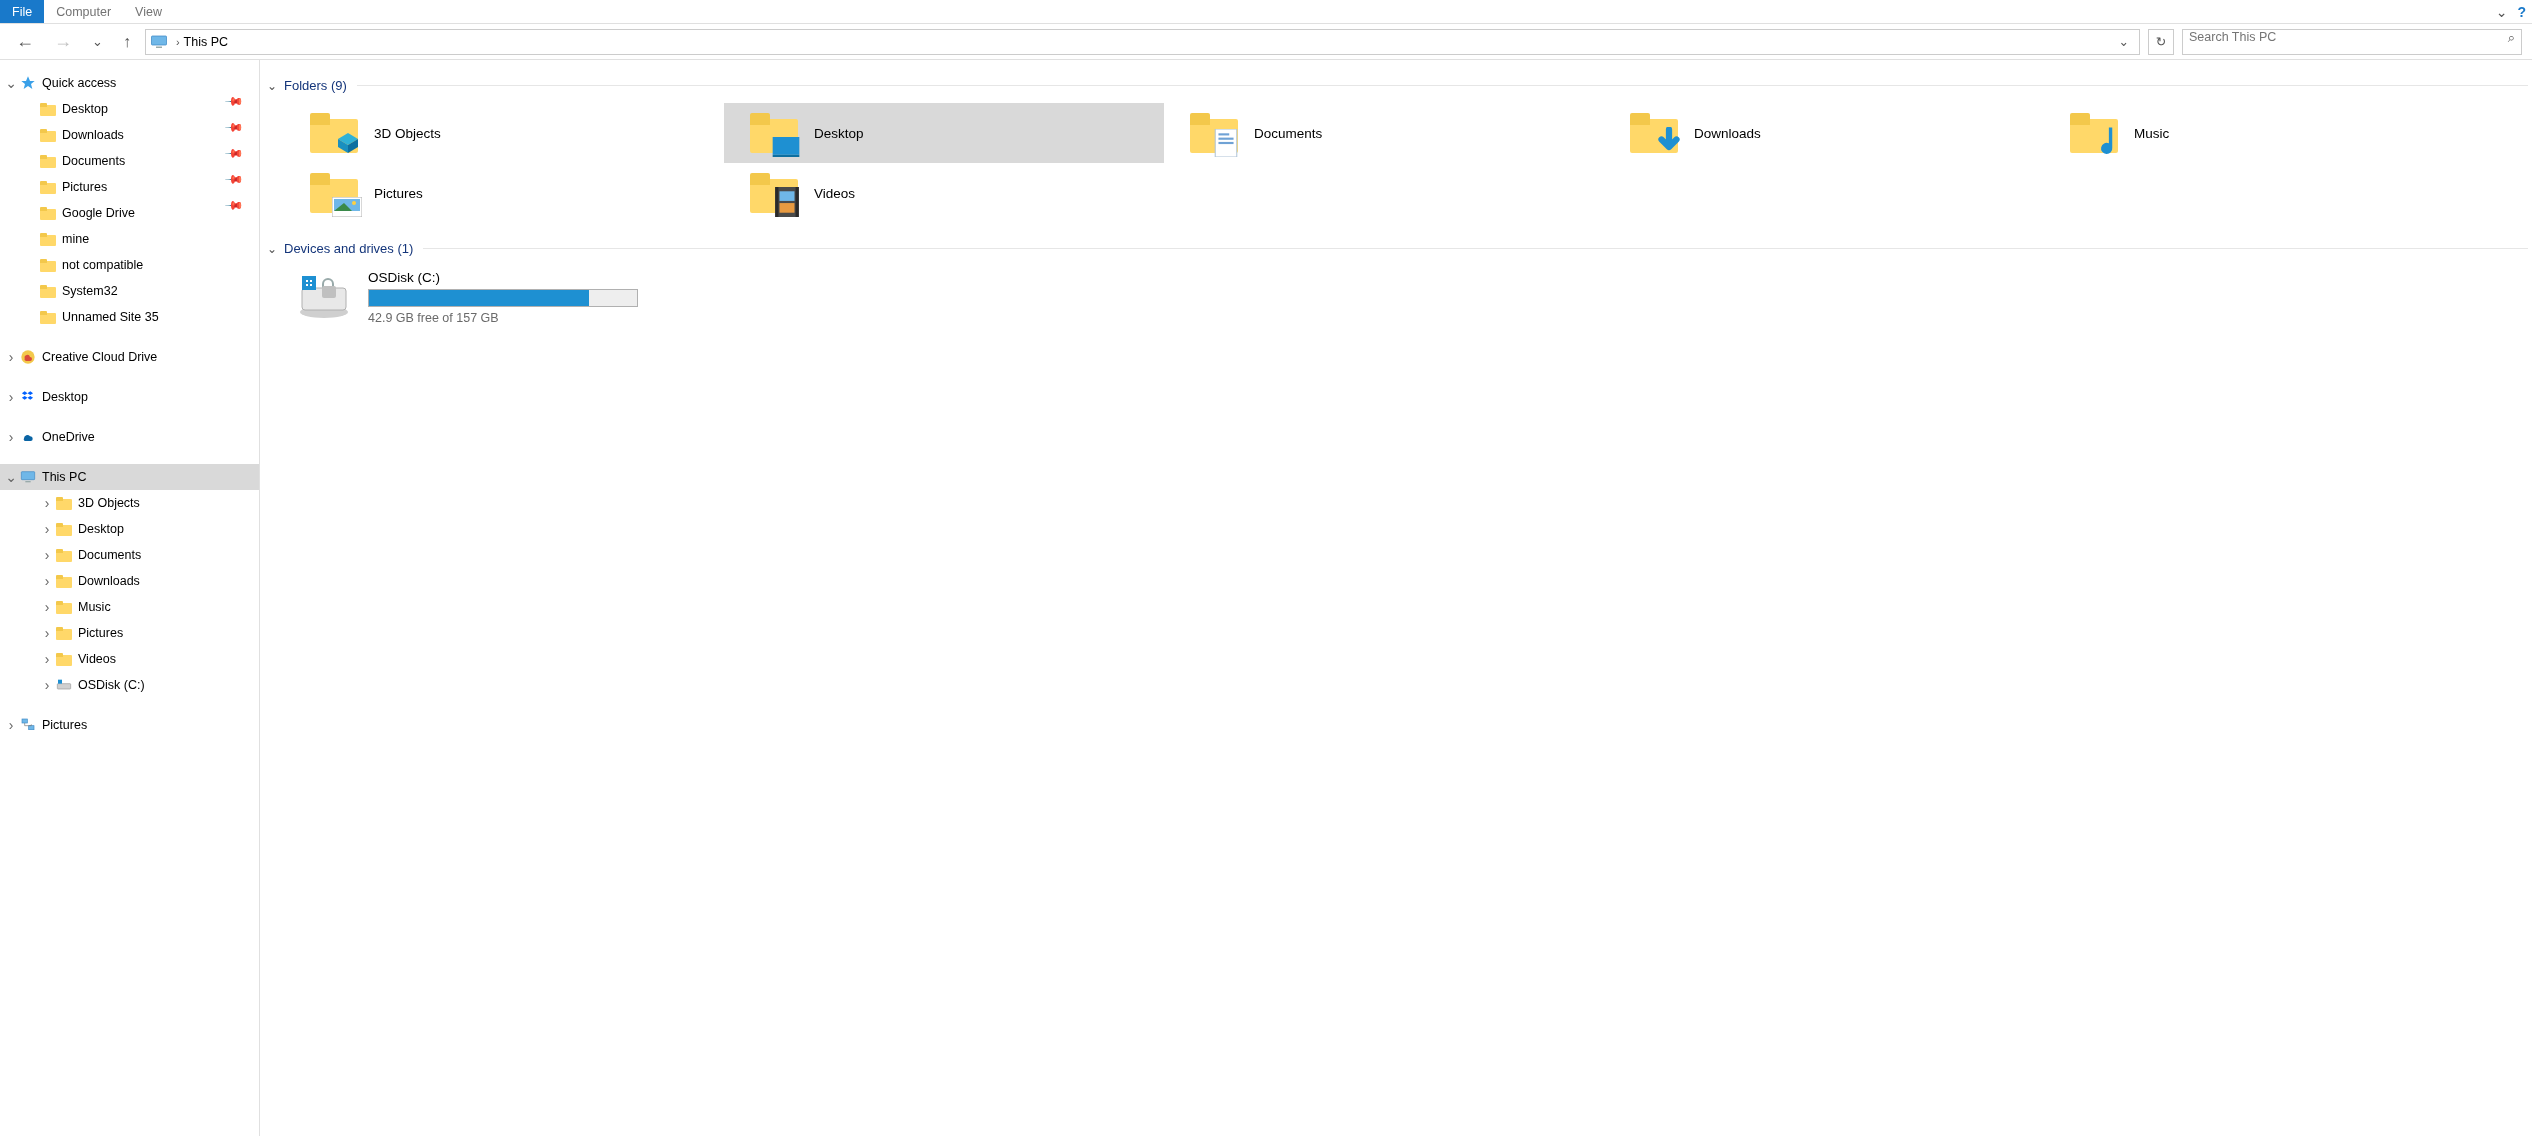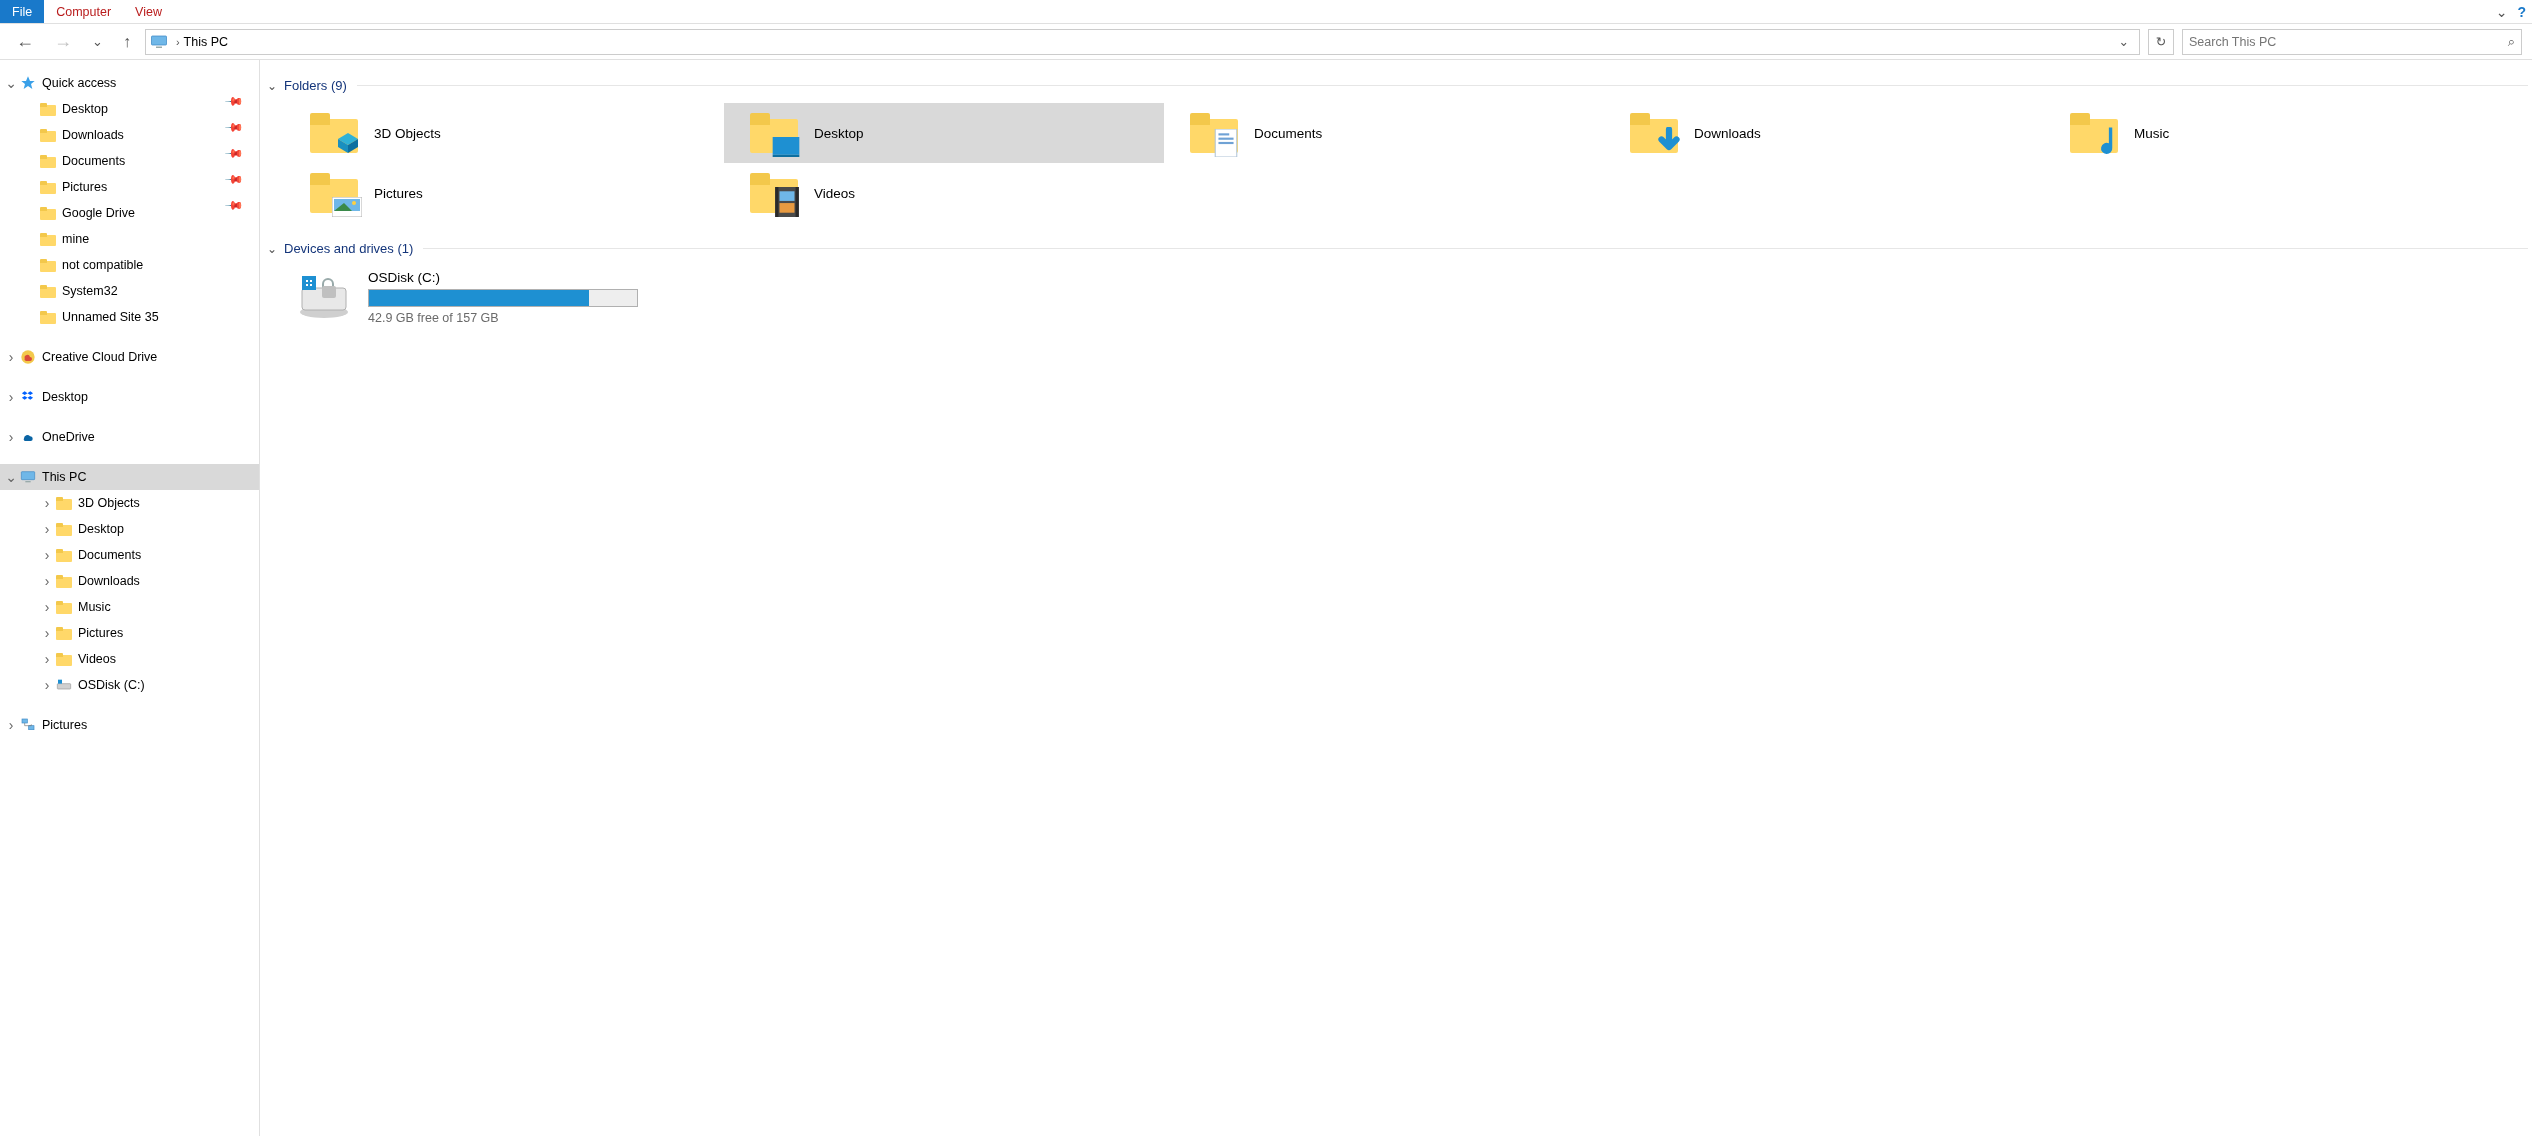--- a/index.html
+++ b/index.html
@@ -1,38 +1,38 @@
 <!DOCTYPE html>
 <html><head>
 <meta charset="utf-8">
 <style>
   * { box-sizing: border-box; margin: 0; padding: 0; font-family: "Segoe UI", Tahoma, sans-serif; }
   html, body { height: 100%; background: #fff; font-size: 12.5px; color: #000; }
   body { overflow: hidden; }
 
   
   .ribbon { height: 24px; background: #fff; display: flex; align-items: stretch; border-bottom: 1px solid #e0e0e0; position: relative;}
-  .ribbon .tab { padding: 0 12px; display: flex; align-items: center; color: #b91c1c; cursor: default;}
+  .ribbon .tab { padding: 0 12px; display: flex; align-items: center; color: #737373; cursor: default;}
   .ribbon .tab.active { background: #1979ca; color: #fff; }
   .ribbon .controls { position: absolute; right: 0; top: 0; height: 100%; display: flex; align-items: center; gap: 10px; padding-right: 6px;}
   .ribbon .controls span { color: #555; font-size: 14px; }
 
   
   .toolbar { height: 36px; display: flex; align-items: center; padding: 0 10px; gap: 8px; border-bottom: 1px solid #e0e0e0;}
   .nav-arrow { color: #555; font-size: 18px; padding: 0 6px; }
   .nav-arrow.disabled { color: #c0c0c0; }
   .nav-arrow.up { font-size: 16px; }
   .addressbar { flex: 1; display: flex; align-items: center; border: 1px solid #ccc; height: 26px; padding: 0 4px;}
   .addressbar .pc-mini { width: 18px; height: 18px; margin-right: 4px; }
   .addressbar .crumb-sep { color: #555; padding: 0 4px; font-size: 11px; }
   .addressbar .crumb { color: #000; }
   .addressbar .tail { margin-left: auto; display: flex; align-items: center; }
   .addressbar .tail span { padding: 0 6px; color: #555; }
   .refresh-box { border: 1px solid #ccc; height: 26px; width: 26px; display:flex; align-items:center; justify-content:center; color:#555;}
-  .searchbox { width: 340px; border: 1px solid #ccc; height: 26px; display: flex; align-items: center; padding: 0 6px; color: #888;}
+  .searchbox { width: 340px; border: 1px solid #ccc; height: 26px; display: flex; align-items: flex-start; padding: 0 6px; color: #888;}
   .searchbox input { border: 0; outline: 0; flex: 1; font-size: 12.5px;}
   .searchbox .icon { color: #555; font-size: 13px; }
 
   
   .body { display: flex; height: calc(100% - 60px); }
   .nav { width: 260px; border-right: 1px solid #e0e0e0; padding-top: 10px; overflow-y: auto;}
   .content { flex: 1; overflow: auto; padding: 12px 0 0 0;}
 
   
   .tree-item { display: flex; align-items: center; height: 26px; cursor: default; white-space: nowrap;}

